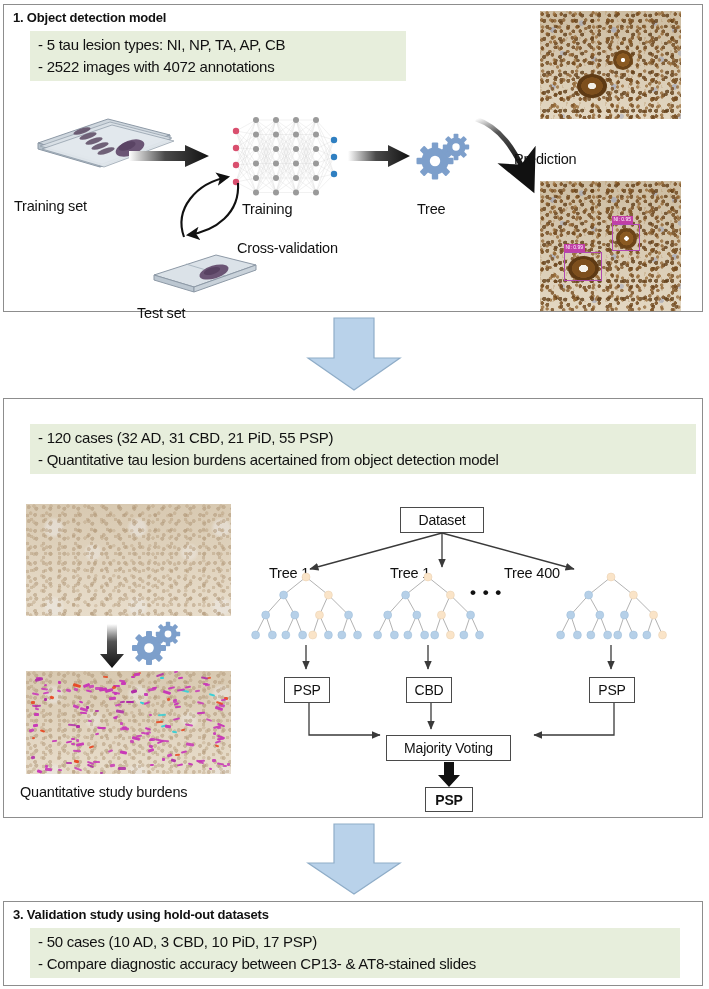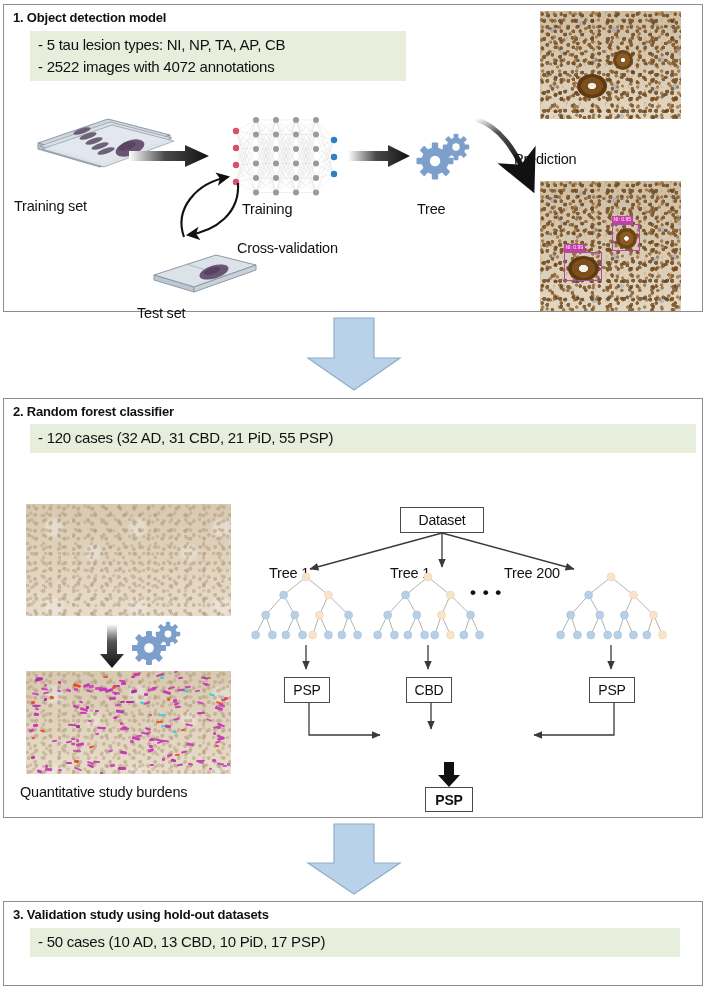--- a/index.html
+++ b/index.html
@@ -448,24 +448,24 @@
     <div class="slidetag" style="left:24px;top:63px;">NI: 0.99</div>
   </div>
 </div>
 
 <svg class="blue-arrow" style="left:306px;top:318px;" width="96" height="74" viewBox="0 0 96 74">
   <polygon points="28,0 68,0 68,40 94,40 48,72 2,40 28,40" fill="#b9d2ea" stroke="#8fadc8" stroke-width="1.2"></polygon>
 </svg>
 
 <div class="panel" id="panel2">
 
-  <div class="panel-title">2. Random forest classifier</div>
 
   <div class="green-block" id="p2-green">
     <div class="line">- 120 cases (32 AD, 31 CBD, 21 PiD, 55 PSP)</div>
+    <div class="line">- Quantitative tau lesion burdens acertained from object detection model</div>
   </div>
 
   <div class="histo" style="left:22px;top:105px;width:205px;height:112px;">
     <div class="tissue-pale"></div>
   </div>
 
   <svg style="left:96px;top:225px;" width="26" height="46" viewBox="0 0 26 46">
     <defs>
       <linearGradient id="fadeDown" x1="0" y1="0" x2="0" y2="1">
         <stop offset="0%" stop-color="#ffffff"></stop>
@@ -687,21 +687,21 @@
         <path d="M0,0 L7,3 L0,6 Z" fill="#3a3a3a"></path>
       </marker>
     </defs>
     <line x1="158" y1="0" x2="26" y2="36" stroke="#3a3a3a" stroke-width="1.3" marker-end="url(#ah-thin)"></line>
     <line x1="158" y1="0" x2="158" y2="34" stroke="#3a3a3a" stroke-width="1.3" marker-end="url(#ah-thin)"></line>
     <line x1="158" y1="0" x2="290" y2="36" stroke="#3a3a3a" stroke-width="1.3" marker-end="url(#ah-thin)"></line>
   </svg>
 
   <div class="lbl" style="left:265px;top:166px;">Tree 1</div>
   <div class="lbl" style="left:386px;top:166px;">Tree 1</div>
-  <div class="lbl" style="left:500px;top:166px;">Tree 200</div>
+  <div class="lbl" style="left:500px;top:166px;">Tree 400</div>
   <div class="lbl" style="left:466px;top:184px;font-size:17px;font-weight:bold;letter-spacing:1px;">• • •</div>
 
   <svg class="dtree" id="tree-1" style="left:246px;top:172px;" width="112" height="74" viewBox="0 0 112 74">
       <line x1="56" y1="6" x2="33.6" y2="24" stroke="#a9a9a9" stroke-width="0.9"></line>
       <line x1="56" y1="6" x2="78.39999999999999" y2="24" stroke="#a9a9a9" stroke-width="0.9"></line>
       <line x1="33.6" y1="24" x2="15.680000000000001" y2="44" stroke="#a9a9a9" stroke-width="0.9"></line>
       <line x1="33.6" y1="24" x2="44.800000000000004" y2="44" stroke="#a9a9a9" stroke-width="0.9"></line>
       <line x1="78.39999999999999" y1="24" x2="69.44" y2="44" stroke="#a9a9a9" stroke-width="0.9"></line>
       <line x1="78.39999999999999" y1="24" x2="98.56" y2="44" stroke="#a9a9a9" stroke-width="0.9"></line>
       <line x1="15.680000000000001" y1="44" x2="5.6000000000000005" y2="64" stroke="#a9a9a9" stroke-width="0.9"></line>
@@ -810,30 +810,32 @@
     <defs>
       <marker id="ah-thin3" markerWidth="8" markerHeight="8" refX="6.5" refY="3" orient="auto">
         <path d="M0,0 L7,3 L0,6 Z" fill="#3a3a3a"></path>
       </marker>
     </defs>
     <path d="M25,0 L25,32 L96,32" fill="none" stroke="#3a3a3a" stroke-width="1.3" marker-end="url(#ah-thin3)"></path>
     <line x1="147" y1="0" x2="147" y2="26" stroke="#3a3a3a" stroke-width="1.3" marker-end="url(#ah-thin3)"></line>
     <path d="M330,0 L330,32 L250,32" fill="none" stroke="#3a3a3a" stroke-width="1.3" marker-end="url(#ah-thin3)"></path>
   </svg>
 
+  <div class="box" style="left:382px;top:336px;width:125px;height:26px;">Majority Voting</div>
 
   <svg style="left:433px;top:363px;" width="24" height="26" viewBox="0 0 24 26">
     <polygon points="7,0 17,0 17,13 23,13 12,25 1,13 7,13" fill="#111"></polygon>
   </svg>
 
   <div class="box bold" style="left:421px;top:388px;width:48px;height:25px;">PSP</div>
 </div>
 
 <svg class="blue-arrow" style="left:306px;top:824px;" width="96" height="72" viewBox="0 0 96 72">
   <polygon points="28,0 68,0 68,39 94,39 48,70 2,39 28,39" fill="#b9d2ea" stroke="#8fadc8" stroke-width="1.2"></polygon>
 </svg>
 
 <div class="panel" id="panel3">
   <div class="panel-title">3. Validation study using hold-out datasets</div>
   <div class="green-block" id="p3-green">
-    <div class="line">- 50 cases (10 AD, 13 CBD, 10 PiD, 17 PSP)</div>
+    <div class="line">- 50 cases (10 AD, 3 CBD, 10 PiD, 17 PSP)</div>
+    <div class="line">- Compare diagnostic accuracy between CP13- &amp; AT8-stained slides</div>
   </div>
 </div>
 
 </body></html>

